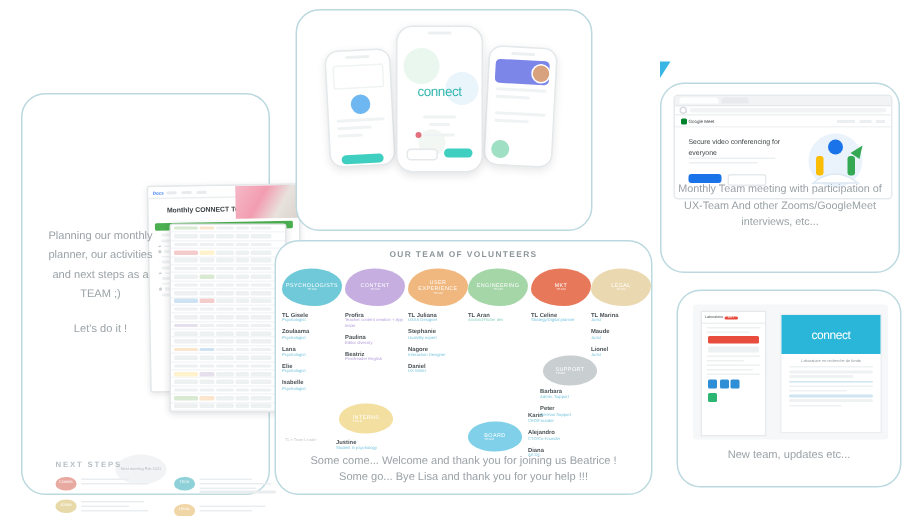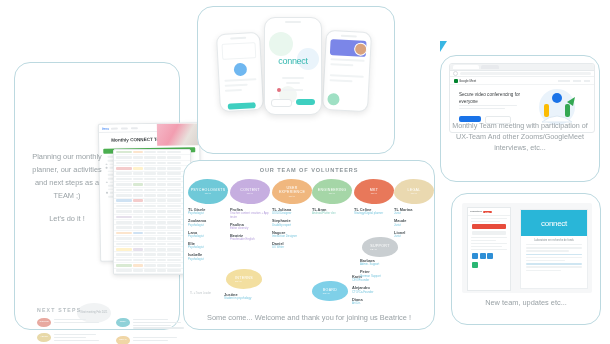--- a/index.html
+++ b/index.html
@@ -662,20 +662,21 @@
           <div class="prole">Admin. Support</div>
         </div>
         <div class="person">
           <div class="pname">Peter</div>
           <div class="prole">German Support</div>
         </div>
       </div>
 
     <div id="volCaption">
       <div>Some come... Welcome and thank you for joining us Beatrice !</div>
+      <div>Some go... Bye Lisa and thank you for your help !!!</div>
     </div>
   </div>
 
   <div class="panel" id="newsPanel">
     <div id="newsShot">
       <div id="mailCol">
         <div id="mailHdr">
           <span class="mailLogo">Laboratoire</span>
           <span class="redchip">CRT</span>
         </div>

